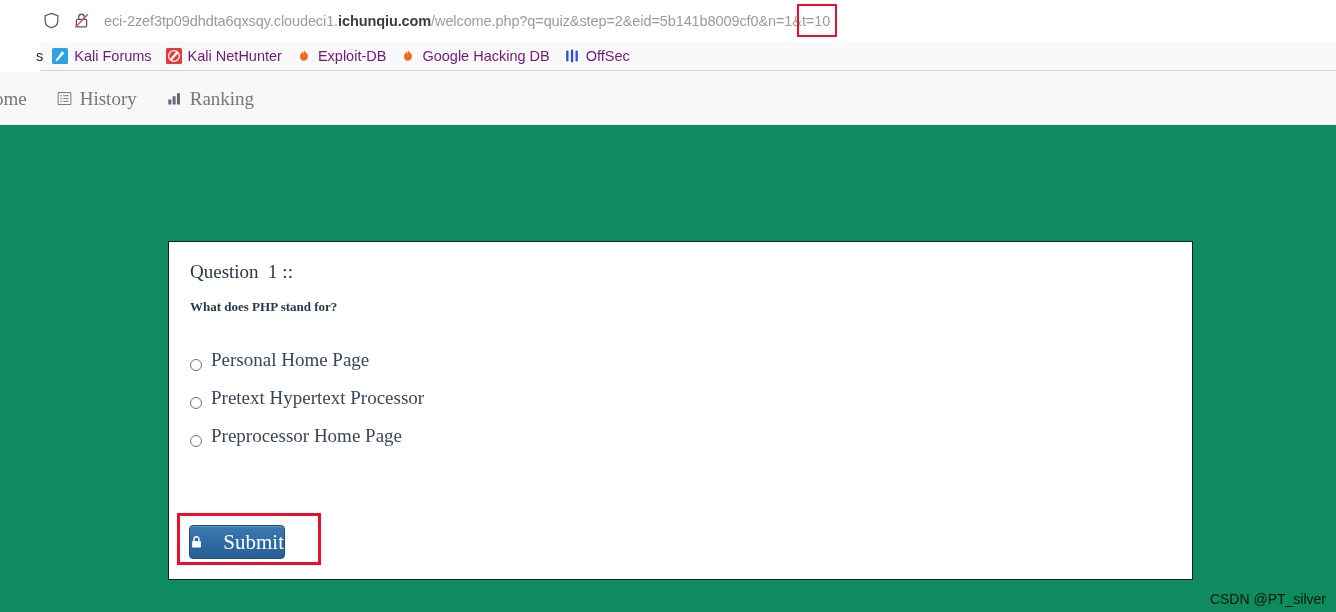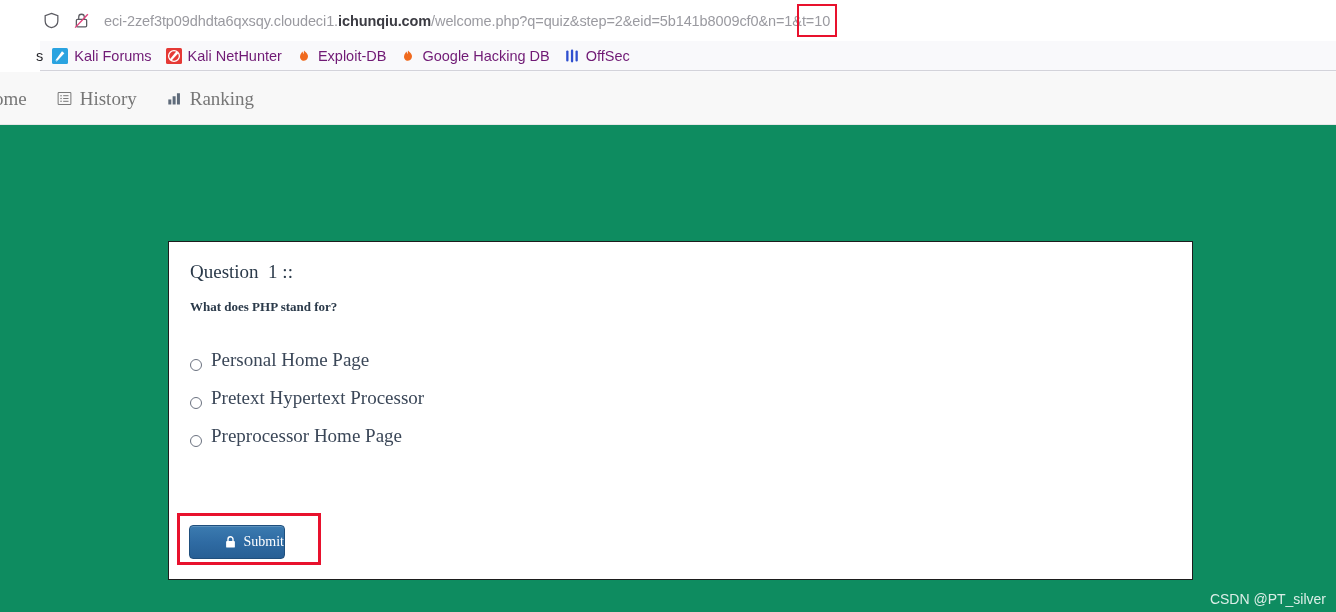--- a/index.html
+++ b/index.html
@@ -171,44 +171,44 @@
     position: absolute;
     left: 8px; top: 271px;
     width: 144px; height: 52px;
     border: 3px solid #e8112d;
     pointer-events: none;
   }
   #submit-button {
     position: absolute;
     left: 20px; top: 283px;
     width: 96px; height: 34px;
-    display: flex; align-items: center; justify-content: flex-end;
+    display: flex; align-items: center; justify-content: space-between;
     background: linear-gradient(to bottom, #3b7bb0 0%, #2f6ba3 50%, #275f95 100%);
     border: 1px solid #1f4f7d;
     border-radius: 4px;
     color: #ffffff;
     font-family: "Liberation Serif", serif;
-    font-size: 14px;
+    font-size: 21px;
     cursor: pointer;
     box-shadow: inset 0 1px 0 rgba(255,255,255,0.18);
   }
   #submit-button .lock-glyph {
     width: 13px; height: 15px;
     margin-right: 7px;
     flex: none;
     display: flex; align-items: center; justify-content: center;
   }
 
   
   #watermark {
     position: absolute;
     right: 10px; bottom: 5px;
     font-family: "Liberation Sans", sans-serif;
     font-size: 14px;
-    color: #ffffff;
+    color: #000000;
     opacity: 0.85;
     white-space: nowrap;
   }
 </style>
 </head>
 <body>
 
 <div id="browser-chrome">
 
   <div id="url-bar-row">

